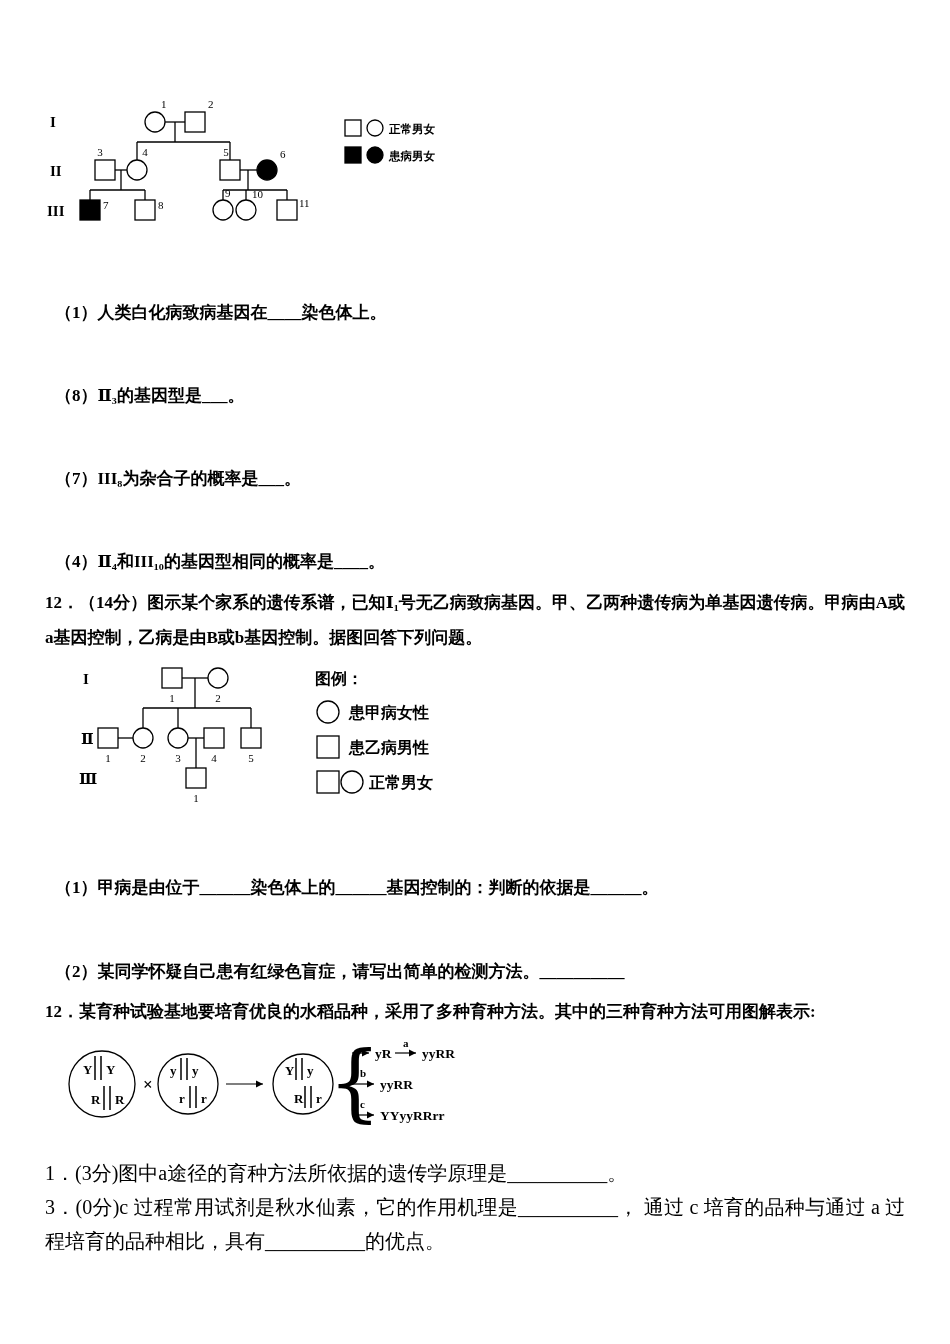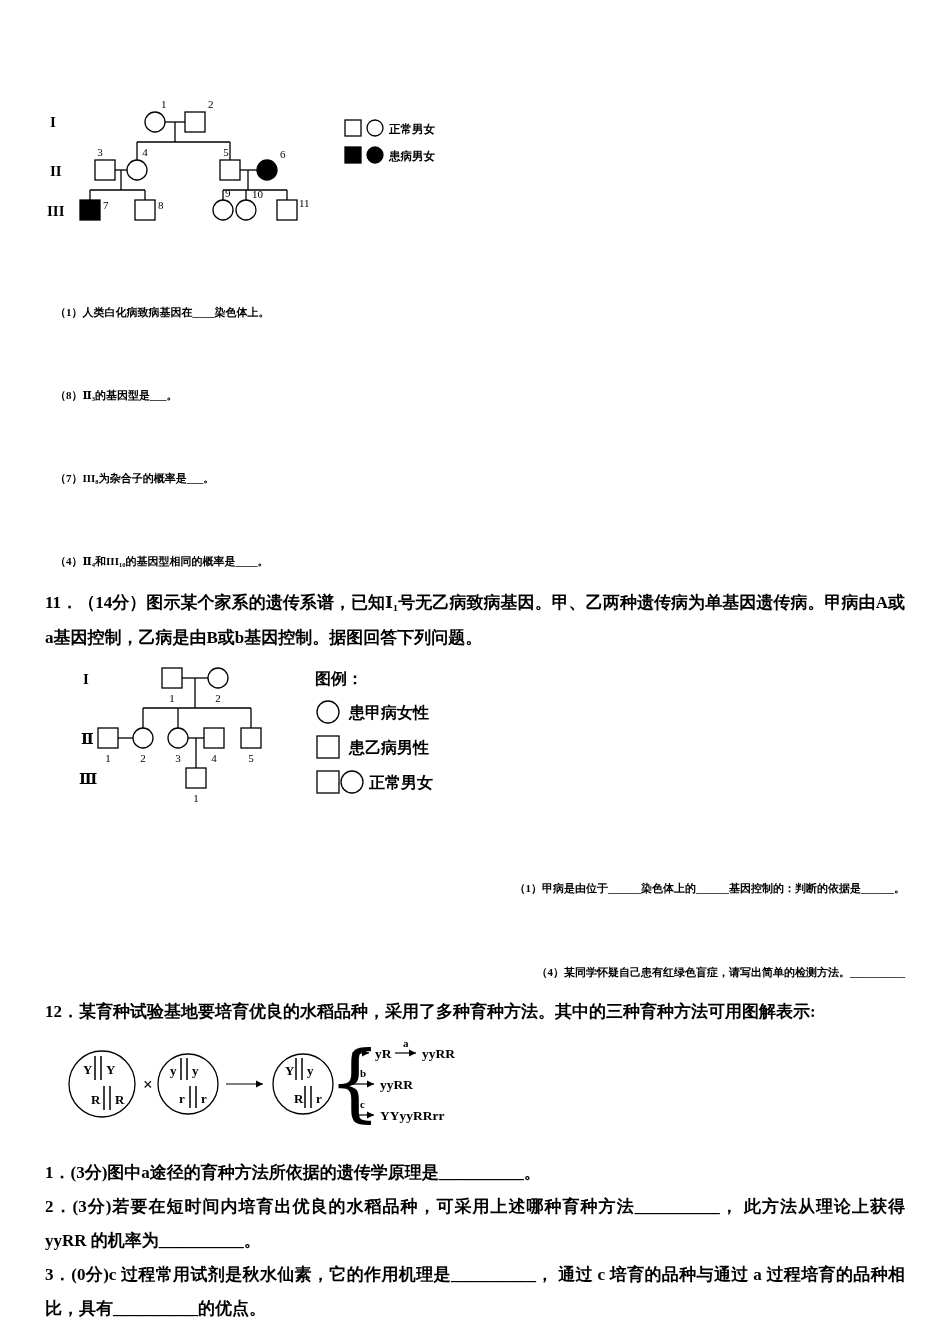--- a/index.html
+++ b/index.html
@@ -5,28 +5,28 @@
   * { margin:0; padding:0; box-sizing:border-box; }
   html,body { background:#fff; }
   body {
     width:950px; height:1344px;
     font-family:"Liberation Serif","DejaVu Serif",serif;
     color:#000; position:relative; overflow:hidden;
   }
   .page { padding:95px 45px 0 45px; }
 
   .q-items { list-style:none; padding-left:10px; }
-  .q-items li { font-size:11px; font-weight:bold; line-height:35px; white-space:normal;margin-top:48px; }
+  .q-items li { font-size:17px; font-weight:bold; line-height:35px; white-space:normal;margin-top:48px; }
   .q-items.lh36 li { line-height:36px; }
 
   .q-header { font-size:17px; font-weight:bold; line-height:35px; text-align:justify; }
   .q-header.regular { font-weight:bold; }
 
   .q12-items { list-style:none; }
-  .q12-items li { font-size:17px; font-weight:bold; line-height:34px; text-align:justify; }
+  .q12-items li { font-size:20px; font-weight:normal; line-height:34px; text-align:justify; }
 
   
   svg.ped line, svg.ped rect, svg.ped circle, svg.ped path.ln { stroke:#000; fill:none; stroke-width:1.3; }
   svg.ped rect.filled, svg.ped circle.filled { fill:#000; }
   svg.ped text { stroke:none; fill:#000; font-family:"Liberation Serif","DejaVu Serif",serif; }
   svg.ped text.num { font-size:11px; }
   svg.ped text.glabel { font-size:15px; font-weight:bold; }
   svg.ped text.leg-sm { font-size:11.5px; font-weight:bold; font-family:"Liberation Sans",sans-serif; }
   svg.ped text.leg-lg { font-size:16px; font-weight:bold; font-family:"Liberation Sans",sans-serif; }
   svg.ped text.leg-title { font-size:16px; font-weight:bold; font-family:"Liberation Sans",sans-serif; }
@@ -35,21 +35,21 @@
   svg.breed line.chrom { stroke-width:1.5; }
   svg.breed circle { stroke:#000; fill:none; stroke-width:1.3; }
   svg.breed text { stroke:none; fill:#000; font-family:"Liberation Serif","DejaVu Serif",serif; }
   svg.breed text.gene { font-size:13px; font-weight:bold; }
   svg.breed text.res { font-size:13.5px; font-weight:bold; }
   svg.breed text.plab { font-size:11px; font-weight:bold; }
   svg.breed text.cross { font-size:17px; font-weight:bold; }
   svg.breed text.brace { font-size:84px; font-weight:normal; font-family:"DejaVu Serif",serif; }
 
   .mt16{margin-top:16px;} .mt6{margin-top:6px;} .mt8{margin-top:8px;}
-  .mt36{margin-top:36px;text-align:right;} .mt4{margin-top:4px;} .mt20{margin-top:20px;}
+  .mt36{margin-top:36px;} .mt4{margin-top:4px;} .mt20{margin-top:20px;}
   .ml30{margin-left:30px;} .ml15{margin-left:15px;}
 </style>
 </head>
 <body>
 
 <div class="page">
 
   
   <svg class="ped" width="430" height="148" viewBox="0 0 430 148">
     <g>
@@ -113,21 +113,21 @@
 
   
   <ol class="q-items mt16">
     <li>（1）人类白化病致病基因在____染色体上。</li>
     <li>（8）Ⅱ₃的基因型是___。</li>
     <li>（7）III₈为杂合子的概率是___。</li>
     <li>（4）Ⅱ₄和III₁₀的基因型相同的概率是____。</li>
   </ol>
 
   
-  <p class="q-header mt6">11．（14分）图示某个家系的遗传系谱，已知Ⅰ₁号无乙病致病基因。甲、乙两种遗传病为单基因遗传病。甲病由A或a基因控制，乙病是由B或b基因控制。据图回答下列问题。</p>
+  <p class="q-header mt6">12．（14分）图示某个家系的遗传系谱，已知Ⅰ₁号无乙病致病基因。甲、乙两种遗传病为单基因遗传病。甲病由A或a基因控制，乙病是由B或b基因控制。据图回答下列问题。</p>
 
   <svg class="ped ml30 mt8" width="430" height="155" viewBox="0 0 430 155">
     <defs>
       <pattern id="hstripe" width="4.5" height="4.5" patternUnits="userSpaceOnUse">
         <line x1="0" y1="2" x2="4.5" y2="2" stroke="#000" stroke-width="1.1"></line>
       </pattern>
       <pattern id="vstripe" width="4.5" height="4.5" patternUnits="userSpaceOnUse">
         <line x1="2" y1="0" x2="2" y2="4.5" stroke="#000" stroke-width="1.1"></line>
       </pattern>
     </defs>
@@ -174,21 +174,21 @@
       <rect x="242" y="73" width="22" height="22" fill="url(#vstripe)"></rect>
       <text class="leg-lg" x="274" y="90">患乙病男性</text>
       <rect x="242" y="108" width="22" height="22"></rect>
       <circle cx="277" cy="119" r="11"></circle>
       <text class="leg-lg" x="294" y="125">正常男女</text>
     </g>
   </svg>
 
   <ol class="q-items lh36 mt36">
     <li>（1）甲病是由位于______染色体上的______基因控制的：判断的依据是______。</li>
-    <li>（4）某同学怀疑自己患有红绿色盲症，请写出简单的检测方法。__________</li>
+    <li>（2）某同学怀疑自己患有红绿色盲症，请写出简单的检测方法。__________</li>
   </ol>
 
   
   <p class="q-header regular mt4">12．某育种试验基地要培育优良的水稻品种，采用了多种育种方法。其中的三种育种方法可用图解表示:</p>
 
   <svg class="breed ml15 mt8" width="420" height="95" viewBox="0 0 420 95">
     <defs>
       <marker id="arr" markerWidth="8" markerHeight="8" refX="6" refY="3" orient="auto">
         <path d="M0,0 L6,3 L0,6 z" fill="#000" stroke="none"></path>
       </marker>
@@ -252,17 +252,16 @@
 
     <g>
       <text class="plab" x="300" y="71">c</text>
       <line x1="292" y1="78" x2="314" y2="78" marker-end="url(#arr)"></line>
       <text class="res" x="320" y="83">YYyyRRrr</text>
     </g>
   </svg>
 
   <ol class="q12-items mt20">
     <li>1．(3分)图中a途径的育种方法所依据的遗传学原理是__________。</li>
-    <li>2．(3分)若要在短时间内培育出优良的水稻品种，可采用上述哪种育种方法__________， 此方法从理论上获得 yyRR 的机率为__________。</li>
     <li>3．(0分)c 过程常用试剂是秋水仙素，它的作用机理是__________， 通过 c 培育的品种与通过 a 过程培育的品种相比，具有__________的优点。</li>
   </ol>
 
 </div>
 
 </body></html>

